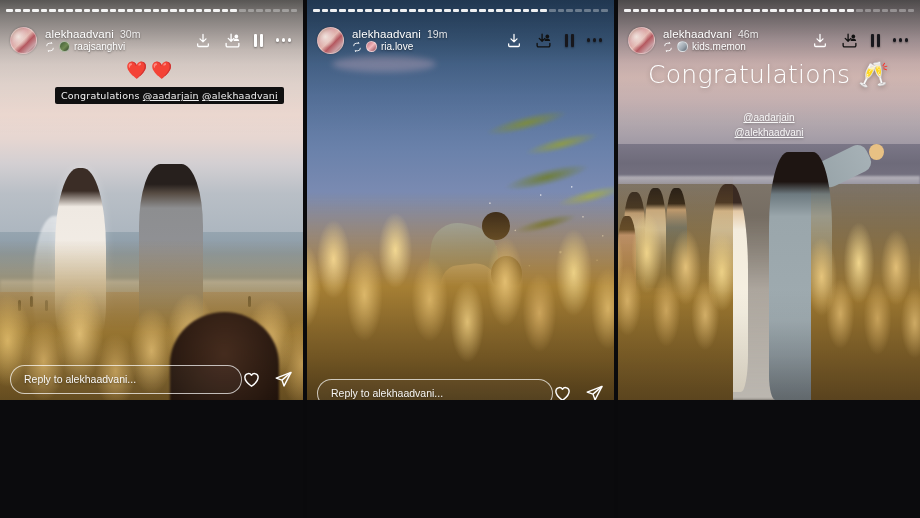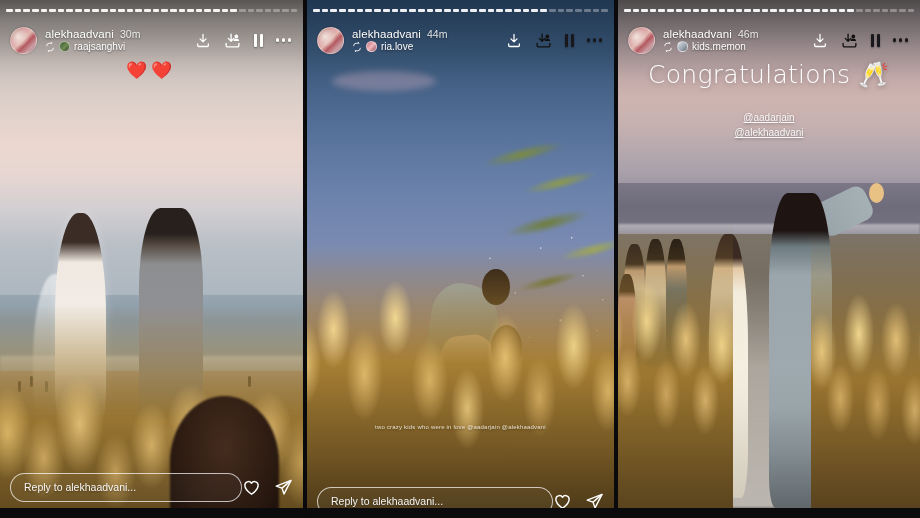--- a/index.html
+++ b/index.html
@@ -4,21 +4,21 @@
 <style>
   * { margin:0; padding:0; box-sizing:border-box; }
   body {
     width:920px; height:518px; overflow:hidden;
     background:#0b0b0d;
     font-family:"Liberation Sans", sans-serif;
   }
   .stage { display:flex; width:920px; height:518px; }
   .gap { width:4px; height:518px; background:#0a0a0c; flex:0 0 4px; }
 
-  .panel { position:relative; height:508px; overflow:hidden; flex:0 0 auto; }
+  .panel { position:relative; height:400px; overflow:hidden; flex:0 0 auto; }
   .p1 { width:303px; }
   .p2 { width:307px; }
   .p3 { width:302px; }
 
   
   .photo { position:absolute; inset:0; }
 
   
   .p1 .sky {
     position:absolute; left:0; right:0; top:0; height:62%;
@@ -407,20 +407,21 @@
         <span class="dots">
           <i class="dot"></i>
             <i class="dot"></i>
             <i class="dot"></i>
         </span>
       </div>
     </div>
 
     <div class="hearts">❤️❤️</div>
 
+    <div class="congrats-chip"><span>Congratulations </span><u>@aadarjain</u> <u>@alekhaadvani</u></div>
 
     <div class="replybar">
       <div class="reply-pill">
         <span>Reply to alekhaadvani...</span>
       </div>
       <div class="rb-icons">
         <svg width="19" height="19" viewBox="0 0 24 24">
           <path d="M12 20.5S3.6 15 3.6 9.3A4.6 4.6 0 0 1 12 6.6a4.6 4.6 0 0 1 8.4 2.7C20.4 15 12 20.5 12 20.5Z" fill="none" stroke="#fff" stroke-width="1.8" stroke-linejoin="round"></path>
         </svg>
         <svg width="19" height="19" viewBox="0 0 24 24">
@@ -482,21 +483,21 @@
         <i class="seg dim"></i>
         <i class="seg dim"></i>
         <i class="seg dim"></i>
       </div>
 
     <div class="hdr">
       <div class="ava"></div>
       <div class="meta">
         <div class="line1">
           <span class="uname">alekhaadvani</span>
-          <span class="ago">44m</span>
+          <span class="ago">19m</span>
         </div>
         <div class="line2">
           <svg class="reshare" viewBox="0 0 24 24">
             <path d="M4 9a6 6 0 0 1 6-6h7l-2.5-2.5M20 15a6 6 0 0 1-6 6H7l2.5 2.5" fill="none" stroke="#fff" stroke-width="2.2" stroke-linecap="round" stroke-linejoin="round"></path>
           </svg>
           <span class="mini b"></span>
           <span class="subname">ria.love</span>
         </div>
       </div>
       <div class="actions">

